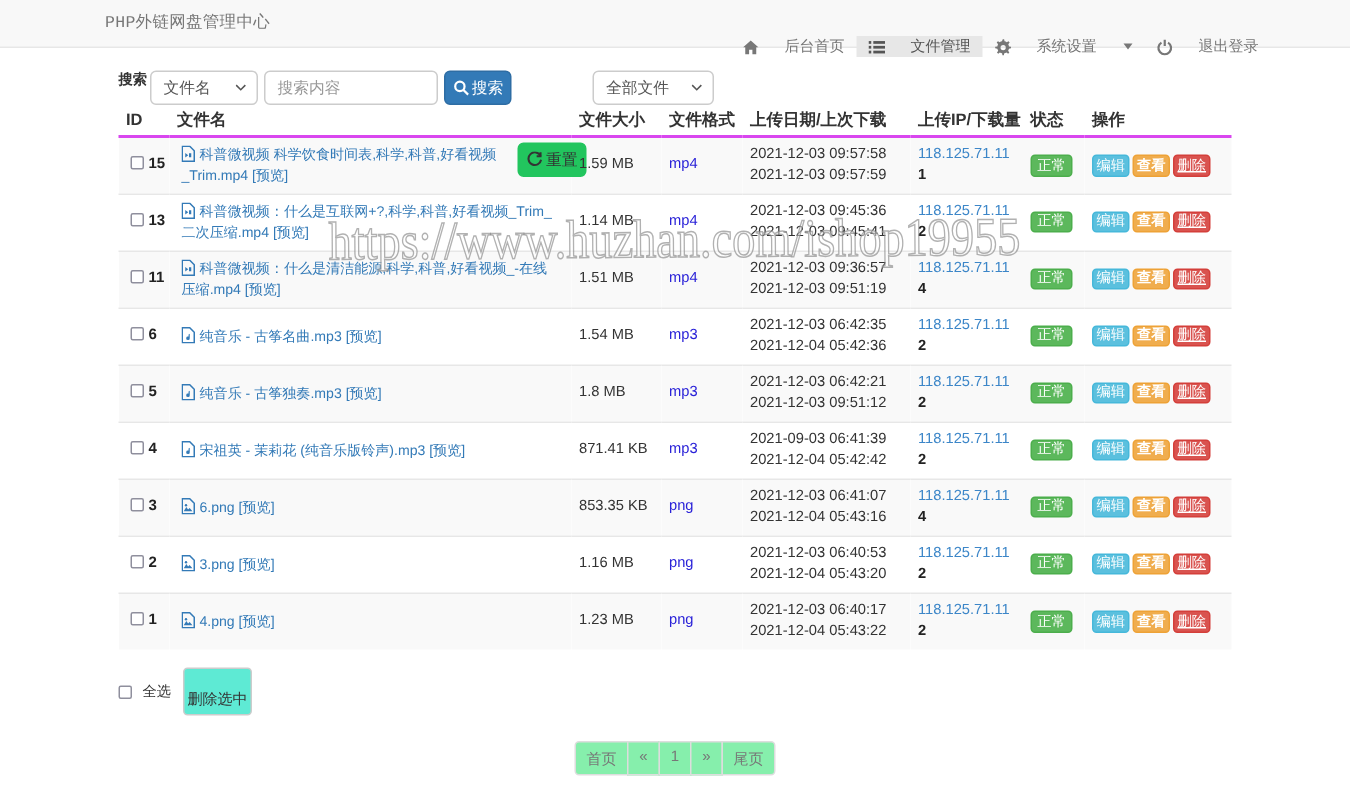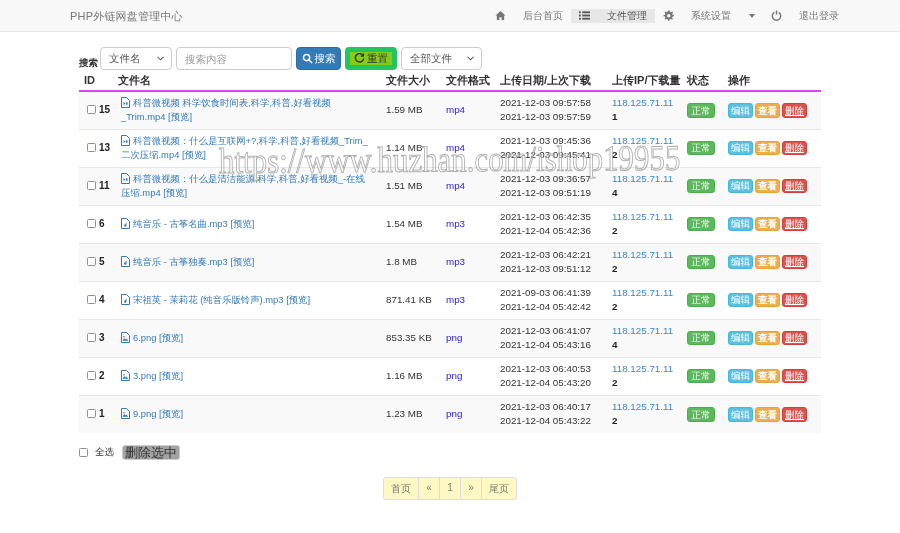--- a/index.html
+++ b/index.html
@@ -10,21 +10,22 @@
     color: #333;
     position: relative;
     overflow: hidden;
   }
   
   .navbar {
     height: 32px;
     background: #f8f8f8;
     border-bottom: 1px solid #e7e7e7;
     display: flex;
-    align-items: center;
+    align-items: flex-start;
+    font-family: Liberation Mono, monospace;
   }
   .brand {
     margin-left: 70px;
     line-height: 32px;
     font-size: 11px;
     letter-spacing: 0.2px;
     color: #777;
     white-space: nowrap;
   }
   .nav {
@@ -35,38 +36,39 @@
   }
   .nav-item {
     display: flex;
     align-items: center;
     gap: 17px;
     padding: 0 8px;
     font-size: 10px;
     color: #777;
     cursor: pointer;
     white-space: nowrap;
+    margin-top: 24px;
   }
   .nav-item.active { background: #e7e7e7; color: #555; }
   .nav-item svg { display: block; }
   .caret {
     display: inline-block;
     width: 0; height: 0;
     border-left: 3.5px solid transparent;
     border-right: 3.5px solid transparent;
     border-top: 4px solid currentColor;
     margin-left: 1px;
   }
   
   .container { width: 742px; margin: 0 auto; }
   
   .search-row {
     margin-top: 15px;
     display: flex;
-    align-items: flex-end;
+    align-items: flex-start;
     height: 23px;
   }
   .search-label { font-size: 9.5px; font-weight: bold; color: #333; margin-right: 2px; }
   .select-wrap {
     position: relative;
     height: 23px;
     border: 1px solid #ccc;
     border-radius: 4px;
     background: #fff;
     display: inline-flex;
@@ -99,25 +101,26 @@
     font-family: inherit;
   }
   .btn-primary {
     background: #337ab7;
     border: 1px solid #2e6da4;
     color: #fff;
     padding: 0 4.5px;
     margin-right: 4px;
   }
   .btn-default {
-    background: #84cc16;
-    border: 5px solid #22c55e;
+    background: #22c55e;
+    border: 2px solid #22c55e;
     color: #333;
     padding: 0 4px;
     margin-right: 4px;
+    margin-top: 48px;
   }
   
   .record-count { margin-top: 3px; font-size: 9.5px; color: #333; }
   .record-count b { padding: 0 2px; }
   
   table { width: 100%; border-collapse: collapse; margin-top: 2px; table-layout: fixed; }
   th, td { overflow: hidden; }
   th {
     text-align: left;
     font-size: 11px;
@@ -178,41 +181,41 @@
   
   .footer-controls {
     margin-top: 12px;
     display: flex;
     align-items: center;
     font-size: 9.5px;
     color: #333;
   }
   .footer-controls label { margin-right: 8px; display: inline-flex; align-items: center; gap: 4px; }
   .btn-delete-selected {
-    background: #a3a3a3;
+    background: #5eead4;
     border: 1px solid #ccc;
     border-radius: 3px;
     color: #333;
-    font-size: 13px;
-    padding: 1px 2px;
+    font-size: 10px;
+    padding: 15px 2px;
     height: 15px;
     line-height: 11px;
     cursor: pointer;
     font-family: inherit;
   }
   
   .pagination-wrap { margin-top: 17px; text-align: center; }
   .pagination {
     display: inline-flex;
     list-style: none;
   }
   .pagination li {
     border: 1px solid #ddd;
     margin-left: -1px;
-    background: #fef9c3;
+    background: #86efac;
     color: #777;
     font-size: 10px;
     padding: 3.5px 0;
     min-width: 22px;
     text-align: center;
     cursor: pointer;
   }
   .pagination li.wide { min-width: 36px; }
   .pagination li:first-child { border-radius: 3px 0 0 3px; margin-left: 0; }
   .pagination li:last-child { border-radius: 0 3px 3px 0; text-align: center; }
@@ -550,21 +553,21 @@
 
   <tr>
     <td class="cell-id">
       <input type="checkbox" style=""><b>1</b>
     </td>
     <td class="cell-name">
       <a class="flink" href="#"><svg class="file-icon icon-png" width="9" height="11" viewBox="0 0 9 11" style="display: inline;">
                 <path fill="none" stroke="#337ab7" stroke-width="1" d="M0.5 0.5 H5.5 L8.5 3.5 V10.5 H0.5 Z"></path>
                 <path fill="#337ab7" d="M1.5 8.8 L3.2 6 L4.4 7.6 L5.4 6.6 L7.3 8.8 Z"></path>
                 <circle fill="#337ab7" cx="3" cy="4.8" r="0.8"></circle>
-              </svg><span>9.png</span></a>
+              </svg><span>4.png</span></a>
       <a class="flink" href="#">[预览]</a>
     </td>
     <td>1.23 MB</td>
     <td><a class="fmt" href="#">png</a></td>
     <td class="dates">
       <div>2021-12-03 06:40:17</div>
       <div>2021-12-04 05:43:22</div>
     </td>
     <td>
       <div><a class="ip" href="#">118.125.71.11</a></div>

